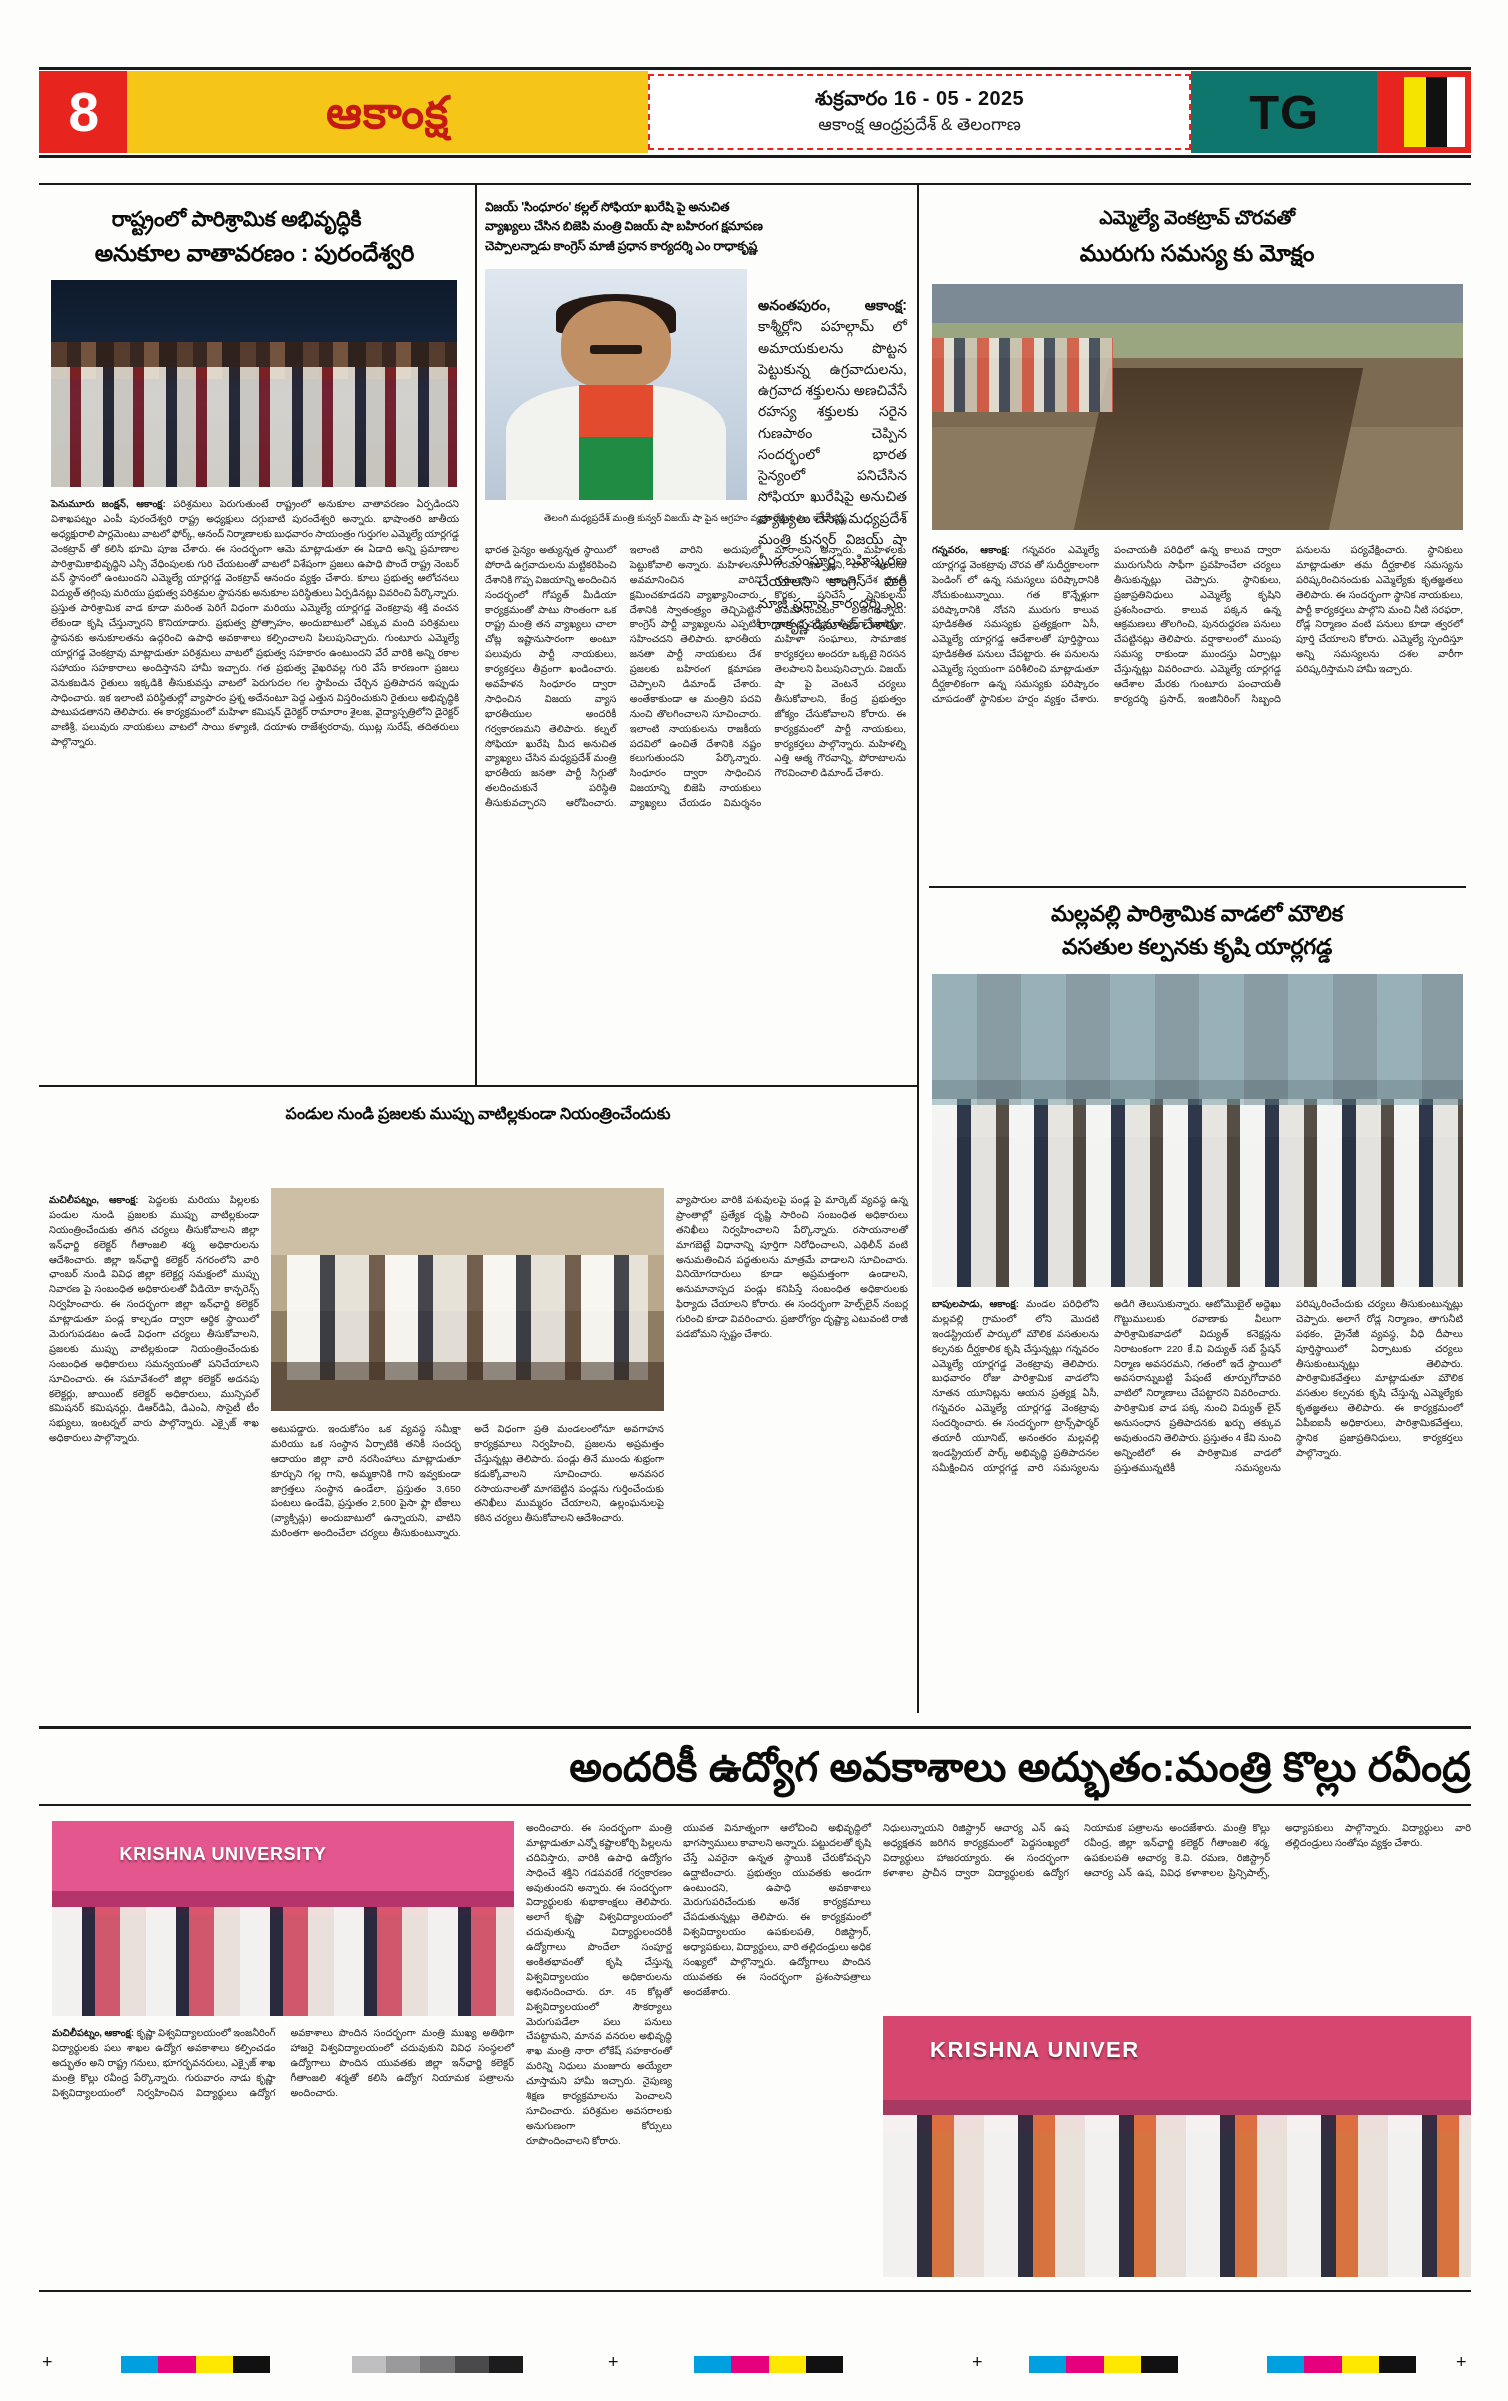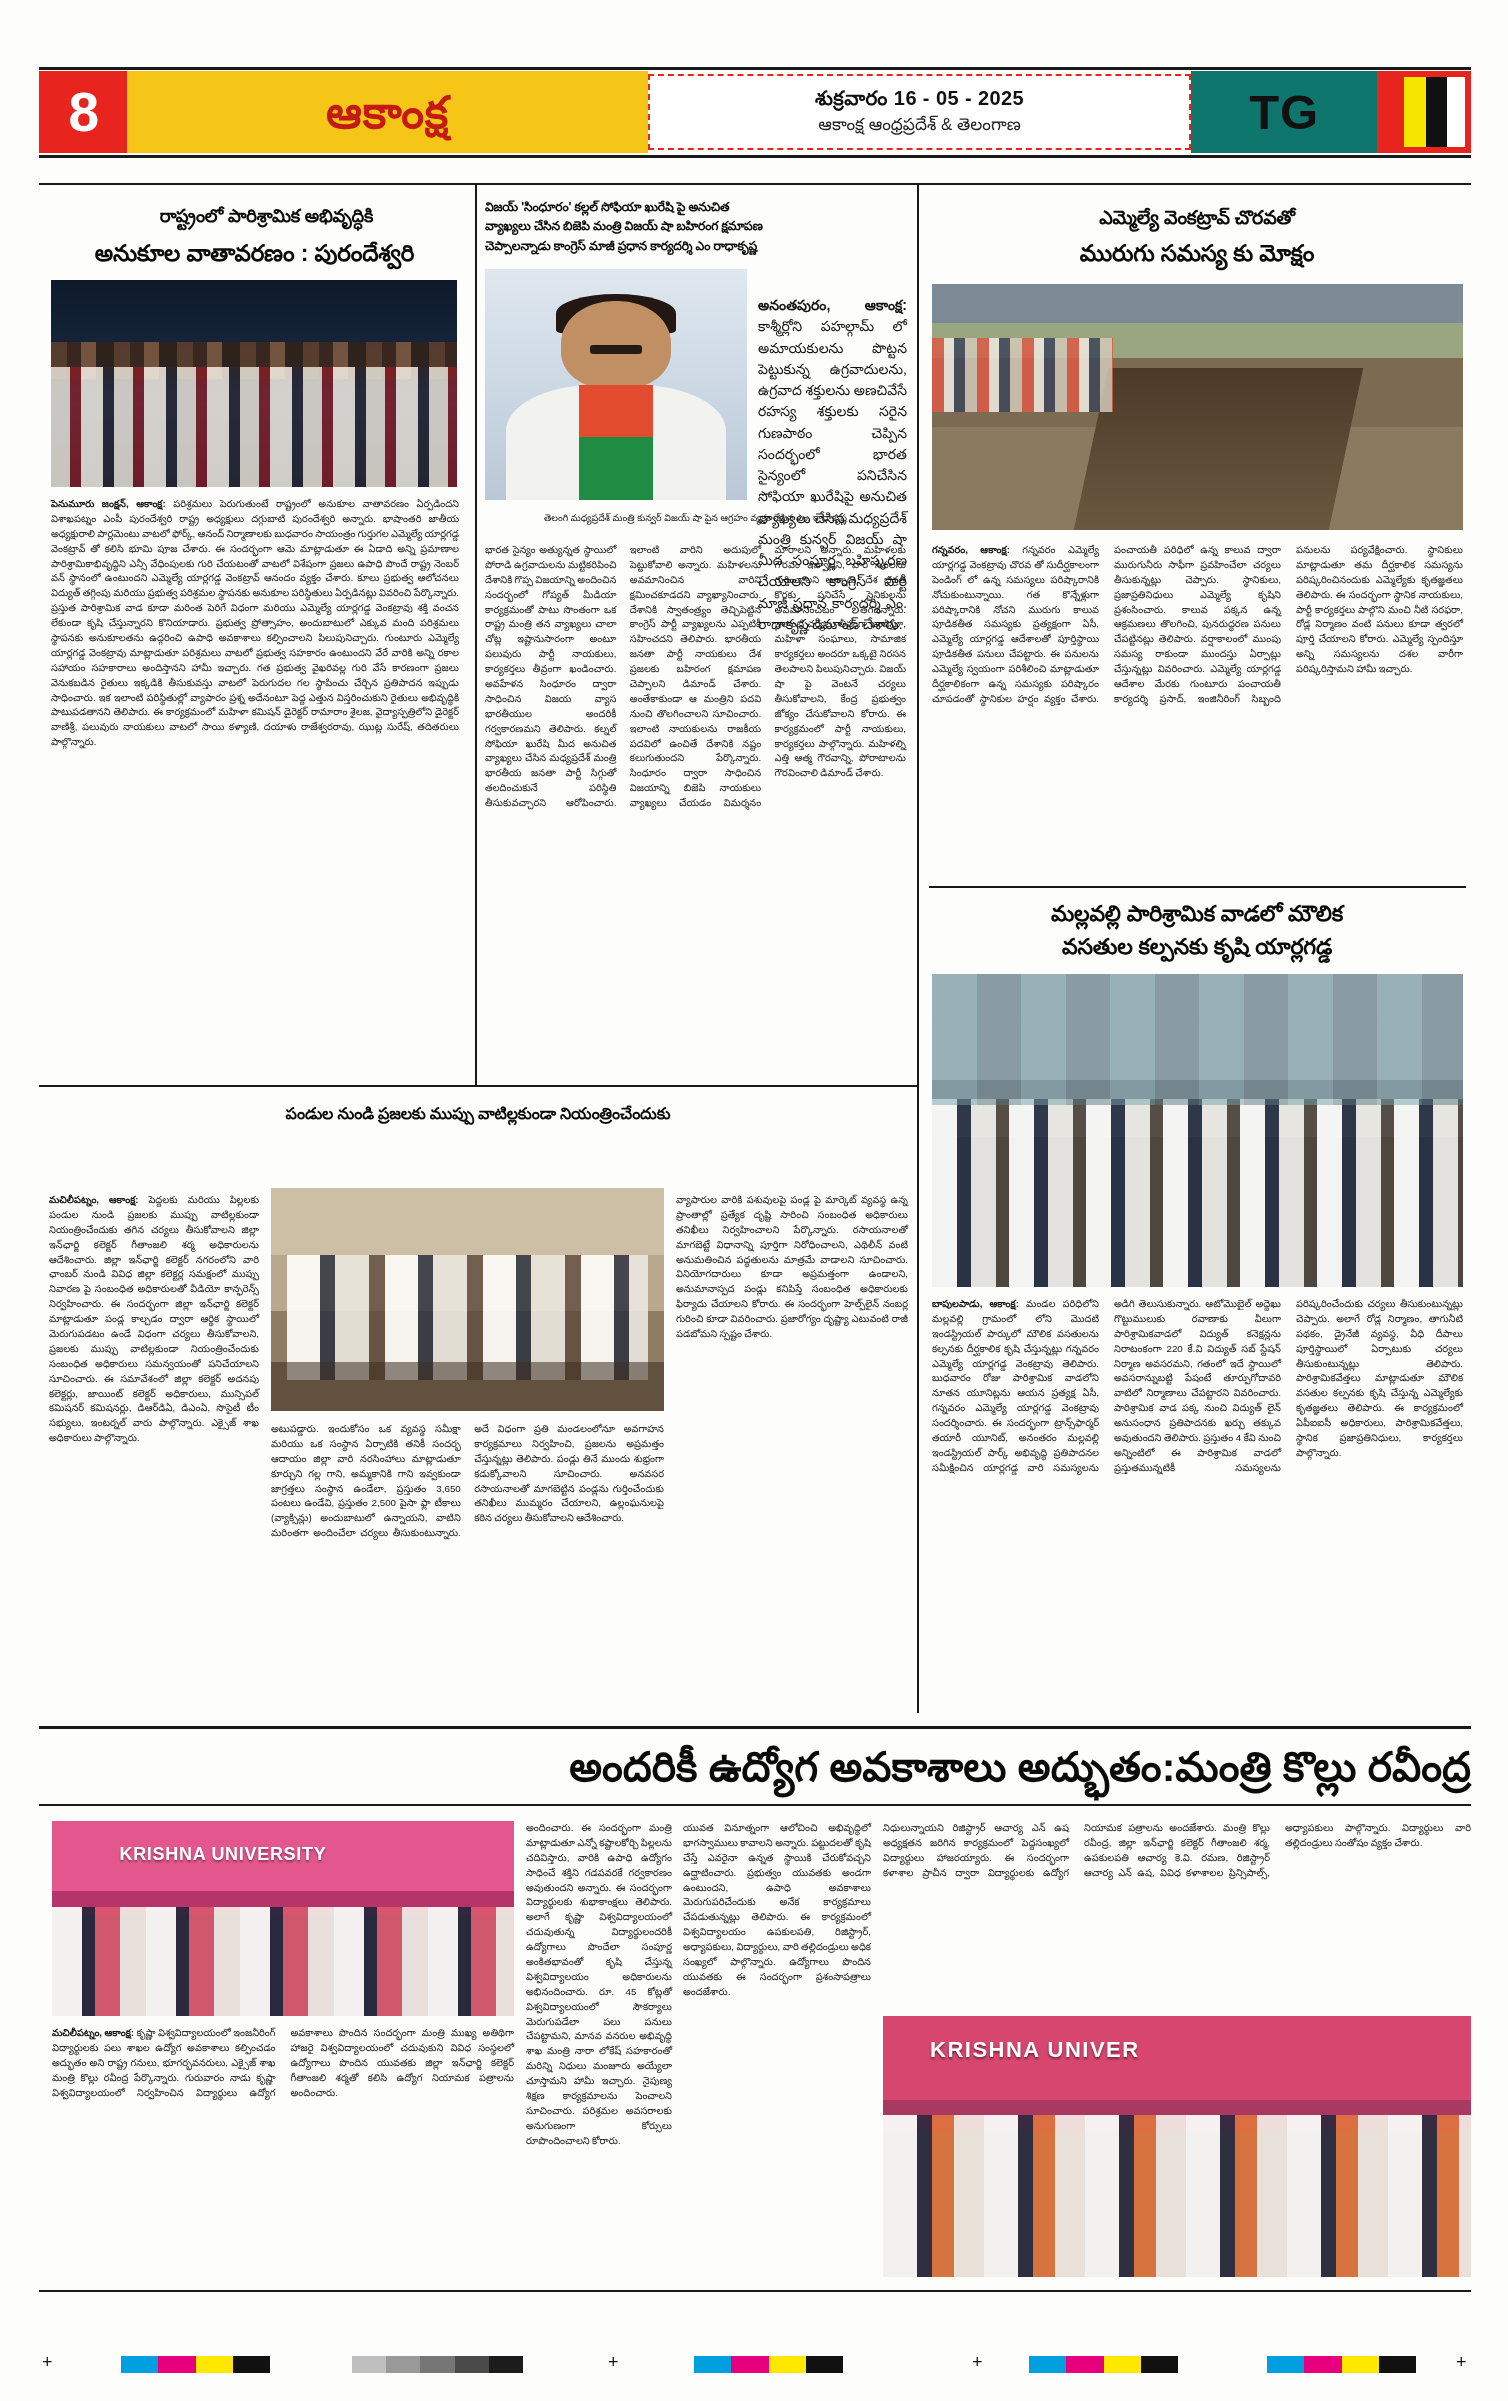--- a/index.html
+++ b/index.html
@@ -344,21 +344,21 @@
       </div>
   </div>
 
   <div class="hrule" style="left:39px; top:67px; width:1432px; height:3px;"></div>
   <div class="hrule" style="left:39px; top:155px; width:1432px; height:3px;"></div>
   <div class="hrule" style="left:39px; top:183px; width:1432px; height:1.5px;"></div>
 
   <div class="vrule" style="left:475px; top:185px; height:901px;"></div>
   <div class="vrule" style="left:917px; top:185px; height:901px;"></div>
 
-  <div class="headline" style="left:58px; top:205px; width:417px; font-size:18px;">రాష్ట్రంలో పారిశ్రామిక అభివృద్ధికి</div>
+  <div class="headline" style="left:28px; top:205px; width:417px; font-size:21px;">రాష్ట్రంలో పారిశ్రామిక అభివృద్ధికి</div>
   <div class="headline" style="left:46px; top:238px; width:417px; font-size:23px;">అనుకూల వాతావరణం : పురందేశ్వరి</div>
 
   <div class="photo p-night-group" style="left:51px; top:280px; width:406px; height:207px;">
       <div class="ph-inner"></div>
     </div>
 
   <div class="body-col" style="left:51px; top:497px; width:408px; height:521px;">
     <span class="dropcap-label">పెనుమూరు జంక్షన్, ఆకాంక్ష:</span>
     <span>పరిశ్రమలు పెరుగుతుంటే రాష్ట్రంలో అనుకూల వాతావరణం ఏర్పడిందని విశాఖపట్నం ఎంపీ పురందేశ్వరి రాష్ట్ర అధ్యక్షులు దగ్గుబాటి పురందేశ్వరి అన్నారు. భాషాంతరి జాతీయ అధ్యక్షురాలి పార్లమెంటు వాటలో ఫోర్క్, ఆనంద్ నిర్మాణాలకు బుధవారం సాయంత్రం గుర్తుగల ఎమ్మెల్యే యార్లగడ్డ వెంకట్రావ్ తో కలిసి భూమి పూజ చేశారు. ఈ సందర్భంగా ఆమె మాట్లాడుతూ ఈ ఏడాది అన్ని ప్రమాణాల పారిశ్రామికాభివృద్ధిని ఎన్సీ వేధింపులకు గురి చేయటంతో వాటలో విశేషంగా ప్రజలు ఉపాధి పొందే రాష్ట్ర నెంబర్ వన్ స్థానంలో ఉంటుందని ఎమ్మెల్యే యార్లగడ్డ వెంకట్రావ్ ఆనందం వ్యక్తం చేశారు. కూలు ప్రభుత్వ ఆలోచనలు విద్యుత్ తగ్గింపు మరియు ప్రభుత్వ పరిశ్రమల స్థాపనకు అనుకూల పరిస్థితులు ఏర్పడినట్లు వివరించి పేర్కొన్నారు. ప్రస్తుత పారిశ్రామిక వాడ కూడా మరింత పెరిగే విధంగా మరియు ఎమ్మెల్యే యార్లగడ్డ వెంకట్రావు శక్తి వంచన లేకుండా కృషి చేస్తున్నారని కొనియాడారు. ప్రభుత్వ ప్రోత్సాహం, అందుబాటులో ఎక్కువ మంది పరిశ్రమలు స్థాపనకు అనుకూలతను ఉద్గరించి ఉపాధి అవకాశాలు కల్పించాలని పిలుపునిచ్చారు. గుంటూరు ఎమ్మెల్యే యార్లగడ్డ వెంకట్రావు మాట్లాడుతూ పరిశ్రమలు వాటలో ప్రభుత్వ సహకారం ఉంటుందని వేరే వారికి అన్ని రకాల సహాయం సహకారాలు అందిస్తానని హామీ ఇచ్చారు. గత ప్రభుత్వ వైఖరివల్ల గురి వేసే కారణంగా ప్రజలు వెనుకబడిన రైతులు ఇక్కడికి తీసుకువస్తు వాటలో పెరుగుదల గల స్థాపించు చేర్చిన ప్రతిపాదన ఇప్పుడు సాధించారు. ఇక ఇలాంటి పరిస్థితుల్లో వ్యాపారం ప్రశ్న అదేనంటూ పెద్ద ఎత్తున విస్తరించుకుని రైతులు అభివృద్ధికి పాటుపడతానని తెలిపారు. ఈ కార్యక్రమంలో మహిళా కమిషన్ డైరెక్టర్ రామారాం శైలజ, వైద్యాస్పత్రిలోని డైరెక్టర్ వాణిశ్రీ, పలువురు నాయకులు వాటలో సాయి కళ్యాణి, దయాళు రాజేశ్వరరావు, ఝుట్ల సురేష్, తదితరులు పాల్గొన్నారు.</span>
   </div>

